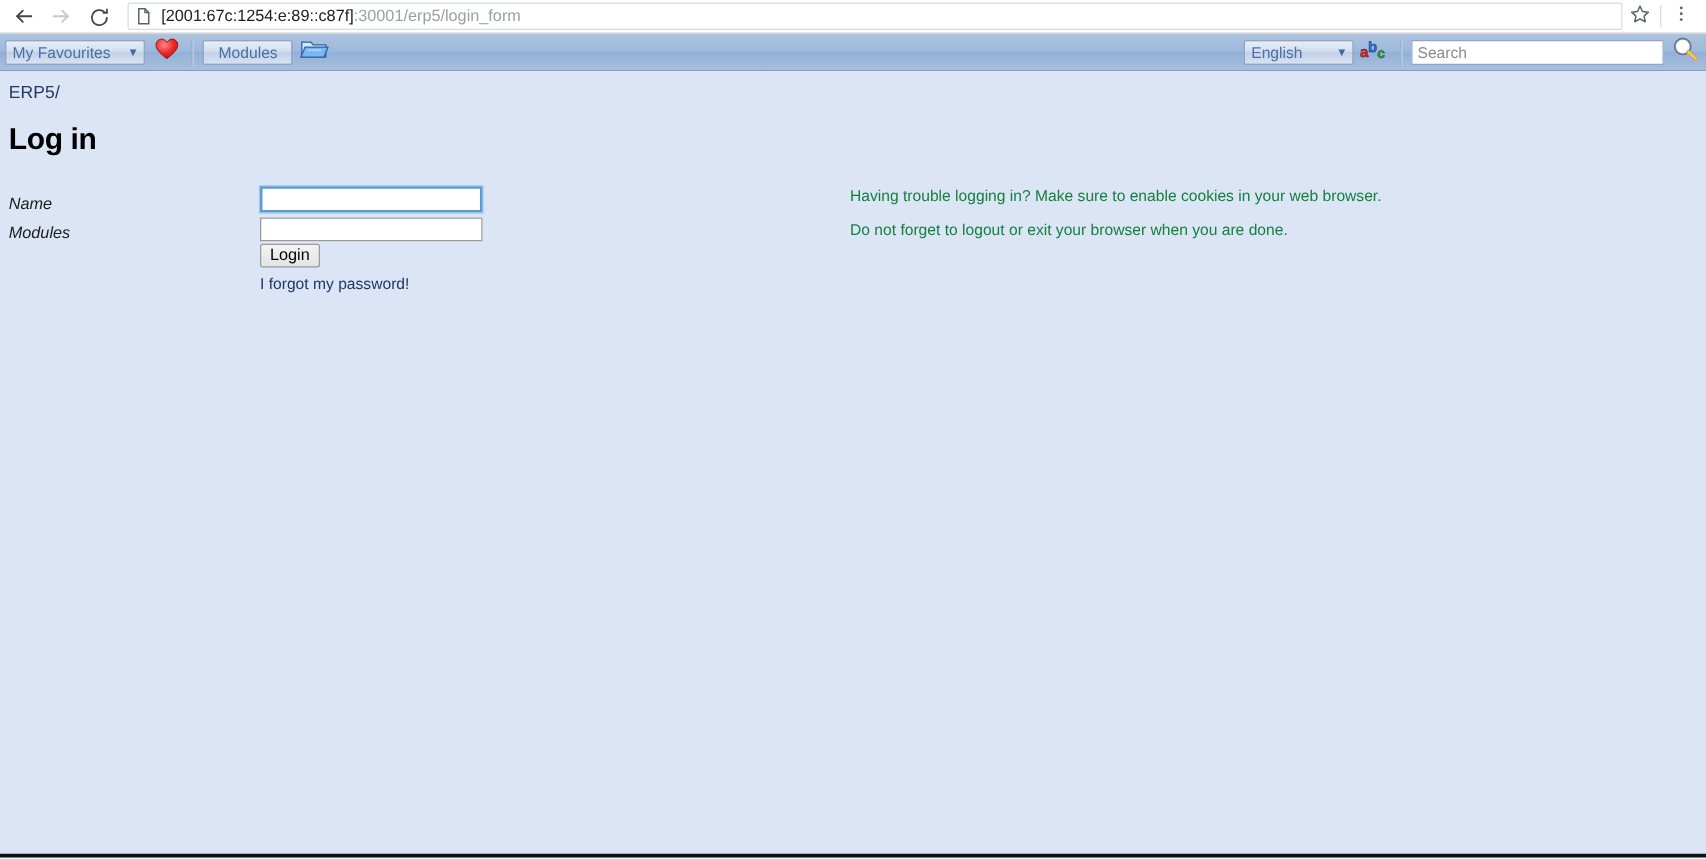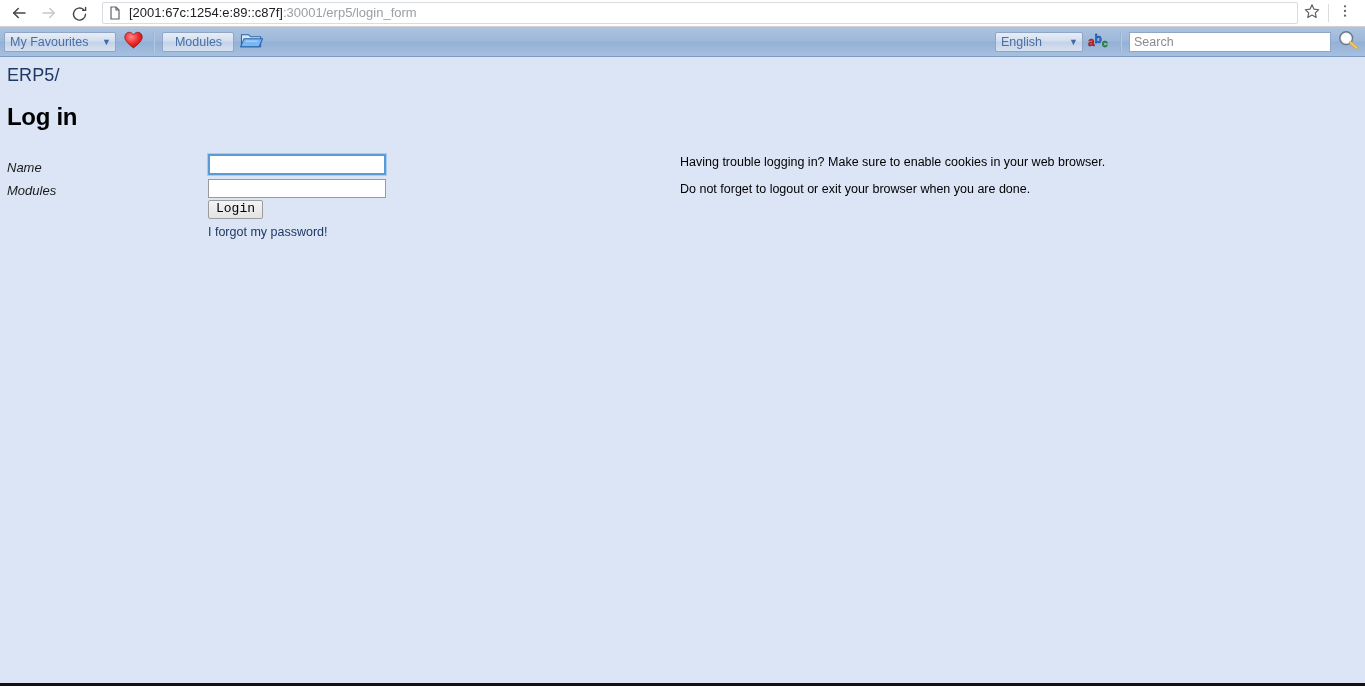--- a/index.html
+++ b/index.html
@@ -113,21 +113,21 @@
 
   
   .page {
     background: #dbe5f5;
     height: calc(687px - 27px - 31px);
     position: relative;
     padding: 0;
     border-bottom: 3px solid #111;
   }
   .breadcrumb {
-    font-size: 18px;
+    font-size: 14px;
     color: #1f3864;
     padding: 8px 0 0 7px;
     letter-spacing: 0.1px;
   }
   .breadcrumb a { color: #1f3864; text-decoration: none; }
   h1.page-title {
     font-size: 24px;
     font-weight: bold;
     color: #000000;
     margin: 17px 0 0 7px;
@@ -167,42 +167,42 @@
     outline: none;
   }
   .text-field.focused {
     border: 2px solid #5b9bd5;
     box-shadow: 0 0 0 1px #a8cdeb;
     height: 21px;
   }
   .btn-row { display: flex; margin-top: 2px; }
   .btn-offset { width: 208px; flex: 0 0 auto; }
   .login-btn {
-    font-family: Liberation Mono, monospace;
+    font-family: Liberation Sans, sans-serif;
     font-size: 13px;
     color: #000;
     background: linear-gradient(to bottom, #f4f4f4, #e3e3e3);
     border: 1px solid #9c9c9c;
     border-radius: 2px;
     padding: 1px 7px 2px 7px;
     line-height: 14px;
   }
   .forgot-row { display: flex; margin-top: 6px; }
   .forgot-link {
     font-size: 12.5px;
     color: #1f3864;
     text-decoration: none;
   }
   .help-col {
     flex: 1 1 auto;
     padding-top: 1px;
   }
   .help-line {
     font-size: 12.5px;
-    color: #000000;
+    color: #15803d;
     line-height: 16px;
     margin-bottom: 11px;
   }
 </style>
 </head>
 <body>
 
 <div class="browser-chrome">
 
   <div class="nav-btn">

